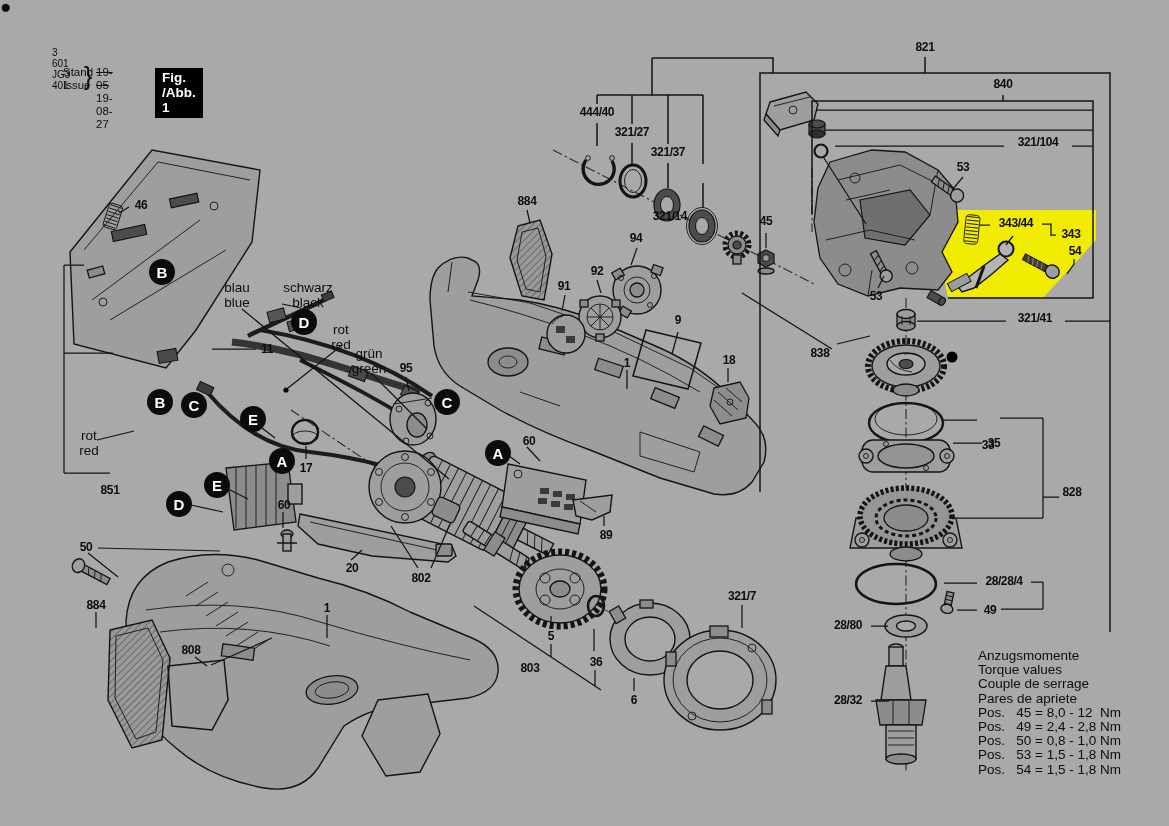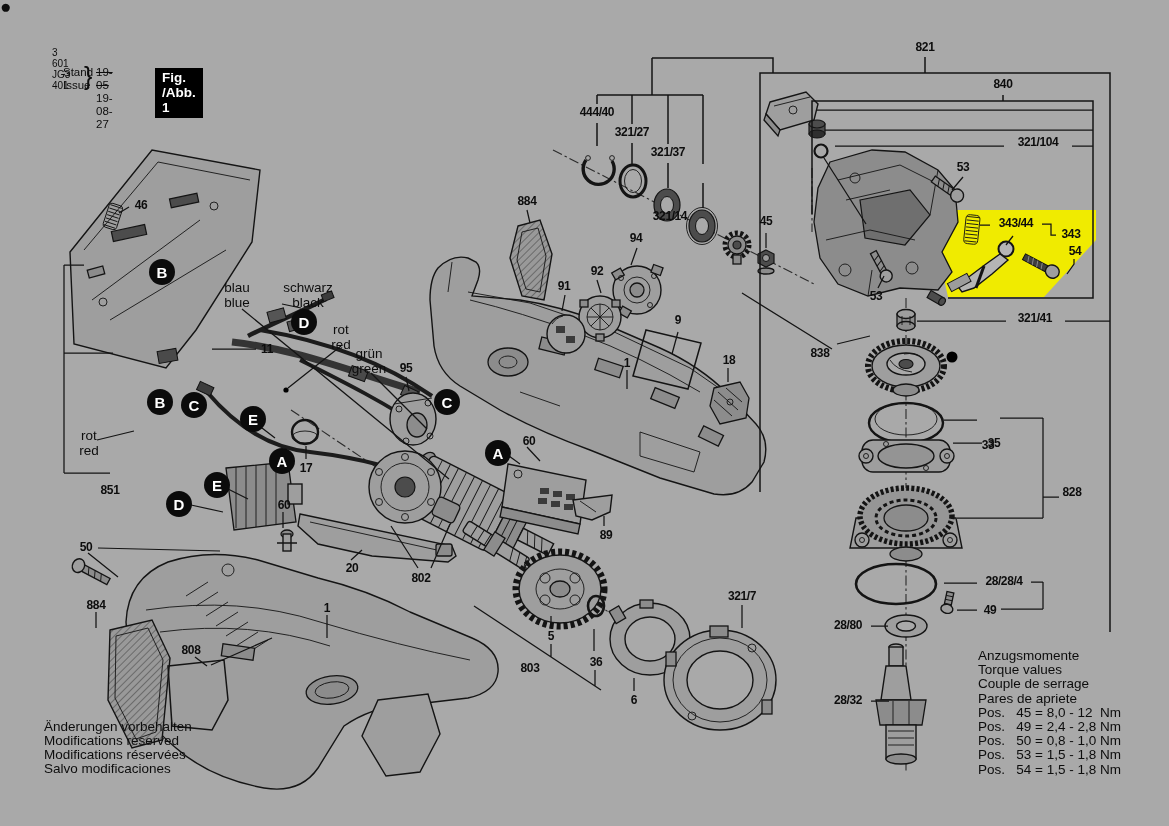--- a/index.html
+++ b/index.html
@@ -427,24 +427,20 @@
       <div>Issue</div>
     </div>
     <div id="brace">}</div>
     <div id="dates">
       <div class="strike">19-05</div>
       <div>19-08-27</div>
     </div>
     <div id="fig-box">Fig. /Abb. 1</div>
   </div>
 
-  <div id="mods-note" class="note">Änderungen vorbehalten
-Modifications reserved
-Modifications réservées
-Salvo modificaciones</div>
   <div id="torque-note" class="note">Anzugsmomente
 Torque values
 Couple de serrage
 Pares de apriete
 Pos.   45 = 8,0 - 12  Nm
 Pos.   49 = 2,4 - 2,8 Nm
 Pos.   50 = 0,8 - 1,0 Nm
 Pos.   53 = 1,5 - 1,8 Nm
 Pos.   54 = 1,5 - 1,8 Nm</div>
   <div id="tooth-note">

